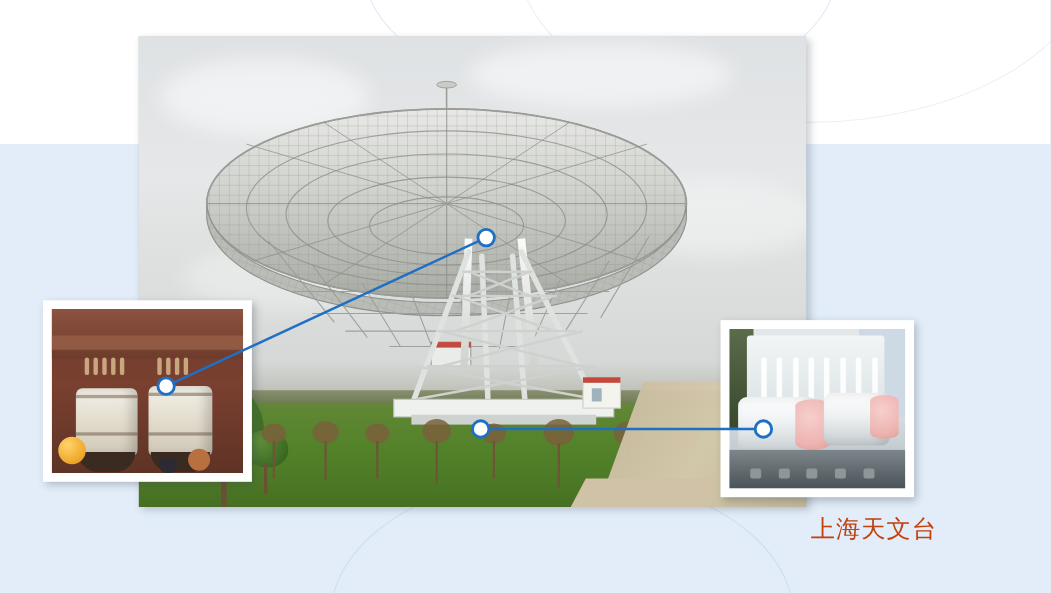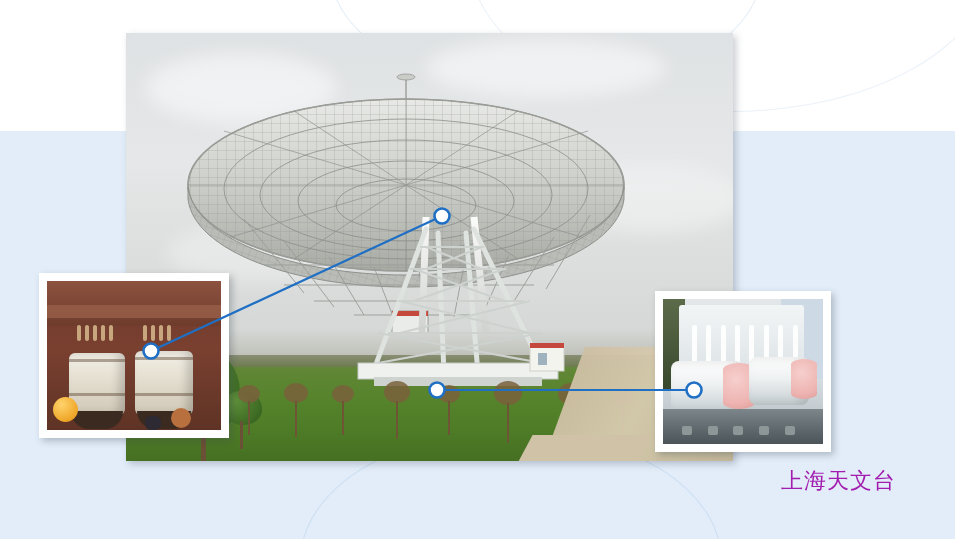--- a/index.html
+++ b/index.html
@@ -103,23 +103,23 @@
     background:radial-gradient(circle at 40% 35%, #f6cfcd, #edb3b0 70%, #dd9c99 100%);}
   #ri-base{position:absolute;left:0;bottom:0;width:100%;height:24%;
     background:linear-gradient(180deg,#7d868a 0%,#5e686c 60%,#4b5458 100%);}
   .ri-foot{position:absolute;bottom:6%;width:10px;height:9px;background:#8e9798;border-radius:2px;}
 
   
   #connectors{position:absolute;left:0;top:0;width:955px;height:539px;pointer-events:none;}
 
   
   #caption{
-    position:absolute;left:781px;top:466px;
+    position:absolute;left:737px;top:466px;
     font-family:"DejaVu Serif", serif;
-    font-size:22px;color:#a21caf;letter-spacing:1px;white-space:nowrap;
+    font-size:22px;color:#c2410c;letter-spacing:1px;white-space:nowrap;
   }
 </style>
 </head>
 <body>
 
 <div id="bg-top"></div>
 <div id="bg-blue"></div>
 <div class="swoosh" id="swoosh-a"></div>
 <div class="swoosh" id="swoosh-b"></div>
 <div class="swoosh" id="swoosh-c"></div>

